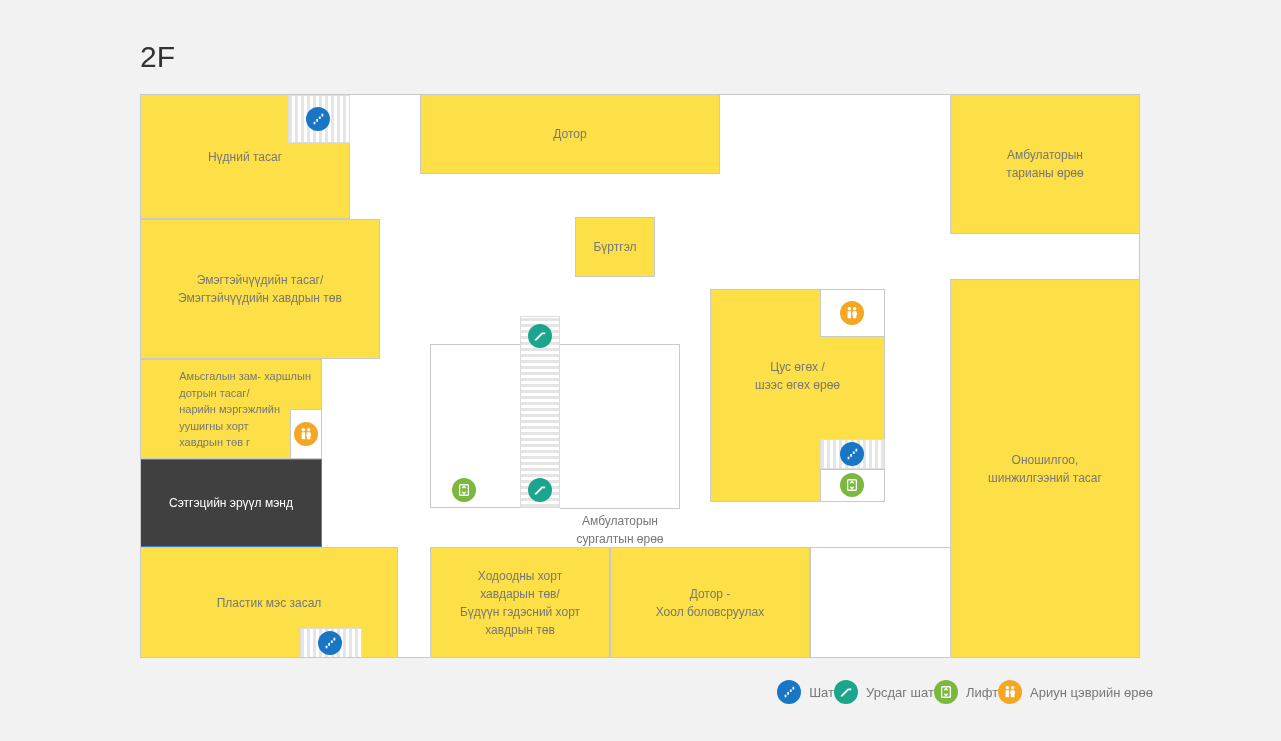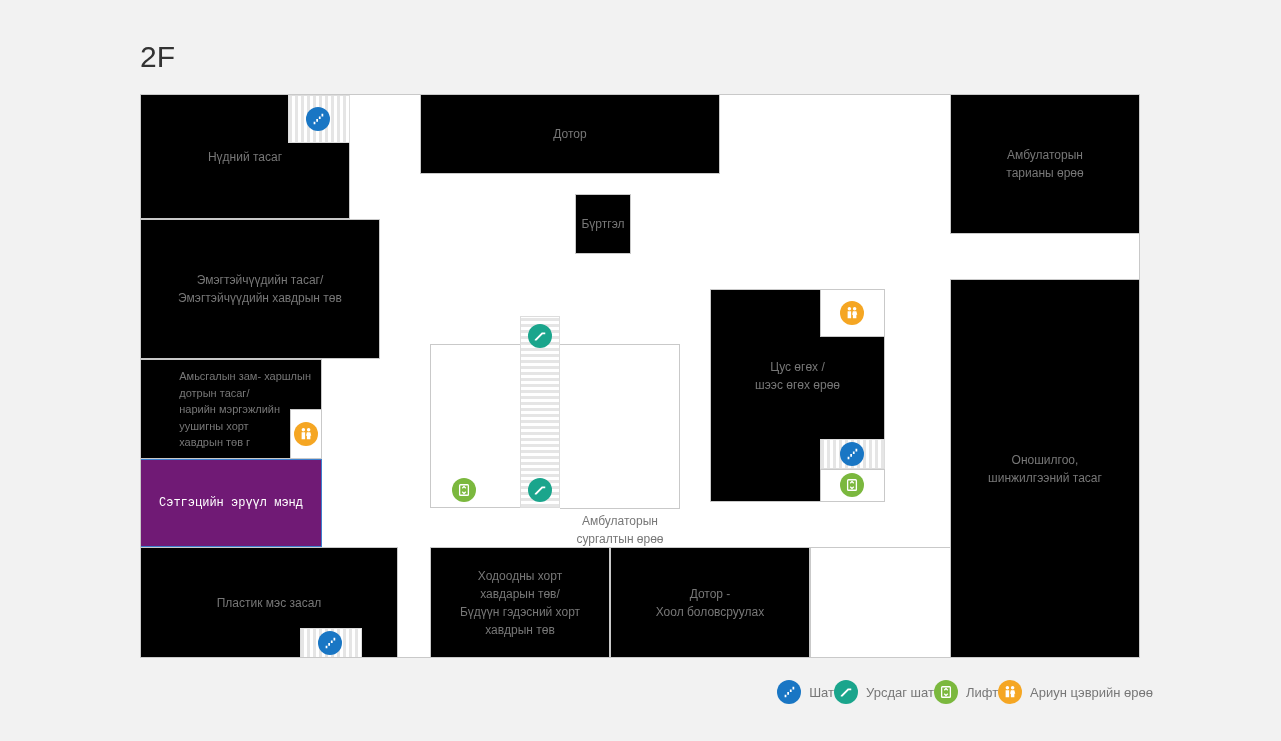--- a/index.html
+++ b/index.html
@@ -23,35 +23,34 @@
     position: absolute;
     left: 140px;
     top: 94px;
     width: 1000px;
     height: 564px;
     background: #fff;
   }
   .room {
     position: absolute;
     border: 1px solid #c9c9c9;
-    background: #000000;
+    background: #fde047;
     display: flex;
     align-items: center;
     justify-content: center;
     font-size: 12px;
     color: #777;
     text-align: center;
     line-height: 1.5;
     padding: 4px;
   }
   .room.highlight {
-    background: #701a75;
+    background: #404040;
     color: #fff;
     border-color: #3d7fcd;
-    font-family: Liberation Mono, monospace;
   }
   .hatch {
     position: absolute;
     background: repeating-linear-gradient(90deg, #e5e5e5 0 3px, #fff 3px 6px);
     border: 1px solid #ddd;
   }
   .icon {
     position: absolute;
     width: 24px;
     height: 24px;
@@ -106,21 +105,21 @@
     <span>Дотор</span>
   </div>
   <div class="room" style="left:810px;top:0;width:190px;height:140px;">
     <span>Амбулаторын<br>тарианы өрөө</span>
   </div>
 
   <div class="room" style="left:0;top:125px;width:240px;height:140px;">
     <span>Эмэгтэйчүүдийн тасаг/<br>Эмэгтэйчүүдийн хавдрын төв</span>
   </div>
 
-  <div class="room" style="left:435px;top:100px;width:56px;height:60px;">
+  <div class="room" style="left:435px;top:123px;width:80px;height:60px;">
     <span>Бүртгэл</span>
   </div>
 
   <div class="room" style="left:0;top:265px;width:182px;height:100px;justify-content:flex-end;align-items:flex-start;padding:8px 10px;font-size:11px;text-align:left;">
     <span>Амьсгалын зам- харшлын<br>дотрын тасаг/<br>нарийн мэргэжлийн<br>уушигны хорт<br>хавдрын төв г</span>
   </div>
   <div class="nolabel" style="left:150px;top:315px;width:32px;height:50px;"></div>
   <div class="icon ic-restroom" style="left:154px;top:328px;">
     <svg viewBox="0 0 16 16">
         <circle cx="5" cy="3" r="2"></circle>

